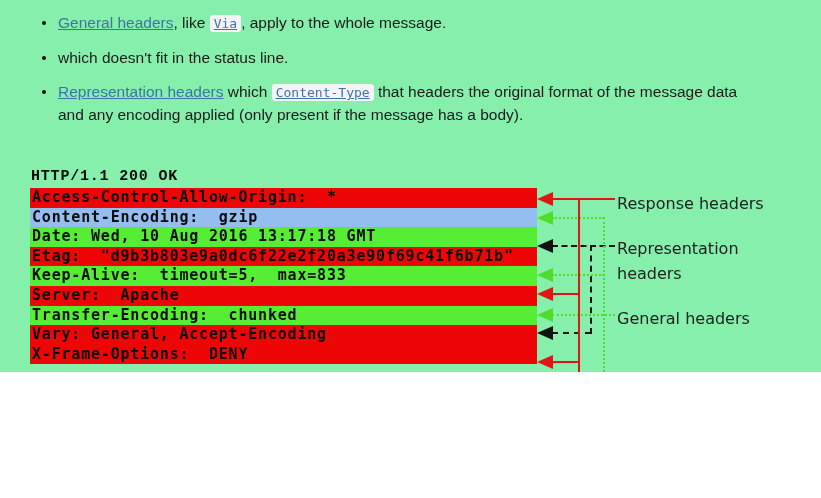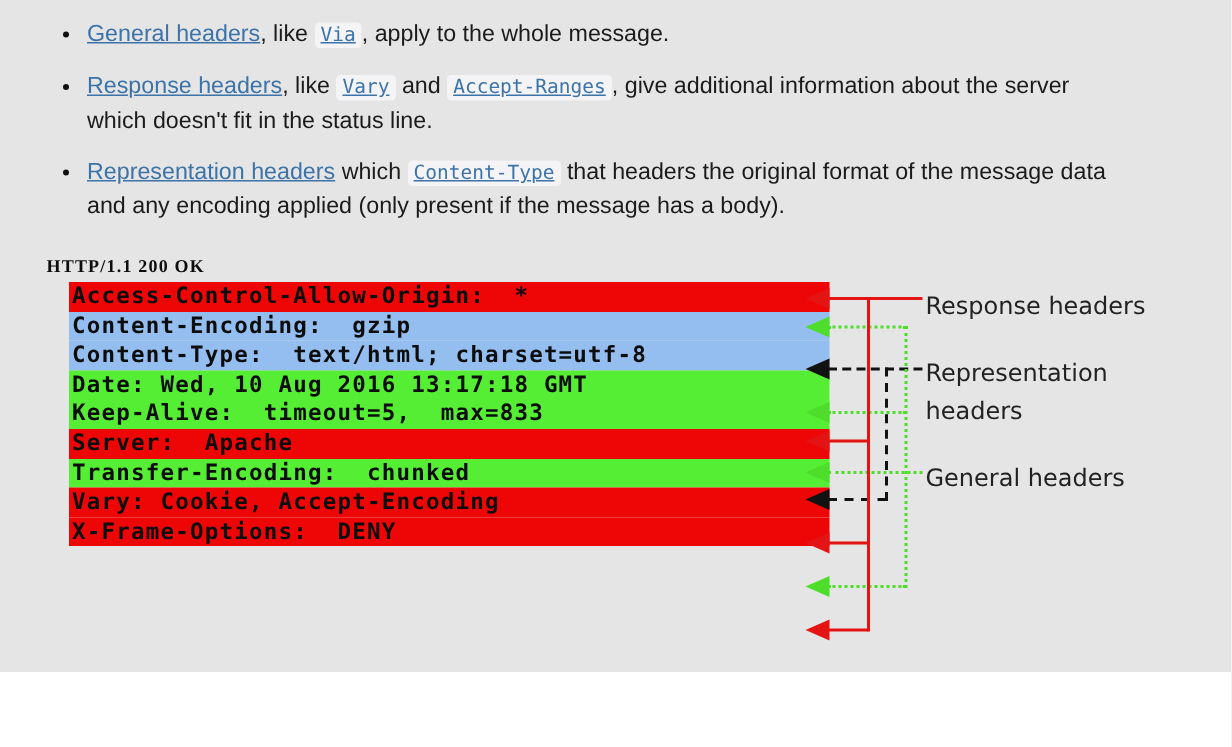--- a/index.html
+++ b/index.html
@@ -1,38 +1,38 @@
 <!DOCTYPE html>
 <html><head>
 <meta charset="utf-8">
 <style>
   :root{
     --text:#1b1b1b;
     --link:#3c73a8;
     --code-bg:#f4f4f6;
   }
   html,body{margin:0;padding:0;background:#fff;}
-  .page{position:relative;width:821px;height:448px;background:#e5e5e5;overflow:hidden;
+  .page{position:relative;width:821px;height:372px;background:#86efac;overflow:hidden;
         font-family:"Liberation Sans",sans-serif;color:var(--text);}
 
   
   .doc-list{position:absolute;left:58px;top:12px;margin:0;padding:0;list-style:none;width:740px;}
   .doc-list li{position:relative;margin:0 0 12px 0;font-size:15.5px;line-height:22px;color:var(--text);}
   .doc-list li::before{content:"";position:absolute;left:-16px;top:9px;width:4px;height:4px;
         border-radius:50%;background:#111;}
   .bline{white-space:nowrap;}
   .doc-link{color:var(--link);text-decoration:underline;cursor:pointer;}
   .code-chip{font-family:"DejaVu Sans Mono",monospace;font-size:13px;background:var(--code-bg);
         padding:1px 4px;border-radius:3px;color:var(--link);text-decoration:underline;cursor:pointer;}
 
   
   .status-line{position:absolute;left:31px;top:167px;height:20px;line-height:20px;
-        font-family:Liberation Serif, serif;font-weight:bold;font-size:12px;
+        font-family:Liberation Mono, monospace;font-weight:bold;font-size:15px;
         letter-spacing:0.8px;color:#0d0d0d;text-align:center;}
-  .headers-block{position:absolute;left:30px;top:188px;width:507px;margin-left:16px;}
+  .headers-block{position:absolute;left:30px;top:188px;width:507px;}
   .hline{height:19.6px;line-height:19.6px;padding-left:2px;white-space:pre;overflow:hidden;
         font-family:"DejaVu Sans Mono",monospace;font-weight:bold;font-size:15px;
         letter-spacing:0.8px;color:#0d0d0d;}
   .body-note{position:absolute;left:12px;top:458px;font-family:"DejaVu Sans Mono",monospace;
         font-weight:bold;font-style:italic;font-size:10px;color:#111;}
 
   
   .arrowhead{position:absolute;width:0;height:0;
         border-top:7px solid transparent;border-bottom:7px solid transparent;
         border-right:16px solid #000;}
@@ -44,40 +44,39 @@
 </head>
 <body>
 
 <div class="page">
 
   <ul class="doc-list" id="bullets">
       <li>
         <div class="bline"><a class="doc-link">General headers</a><span>, like </span><a class="code-chip">Via</a><span>, apply to the whole message.</span></div>
       </li>
       <li>
-        <div class="bline"><a class="doc-link">Response headers</a><span>, like </span><a class="code-chip">Vary</a><span> and </span><a class="code-chip">Accept-Ranges</a><span>, give additional information about the server</span></div>
         <div class="bline"><span>which doesn't fit in the status line.</span></div>
       </li>
       <li>
         <div class="bline"><a class="doc-link">Representation headers</a><span> which </span><a class="code-chip">Content-Type</a><span> that headers the original format of the message data</span></div>
         <div class="bline"><span>and any encoding applied (only present if the message has a body).</span></div>
       </li>
     </ul>
 
   <div class="status-line">HTTP/1.1 200 OK</div>
 
   <div class="headers-block" id="headerBlocks">
       <div class="hline" style="background: rgb(238, 6, 6);">Access-Control-Allow-Origin:  *</div>
       <div class="hline" style="background: rgb(148, 189, 240);">Content-Encoding:  gzip</div>
-      <div class="hline" style="background: rgb(148, 189, 240);">Content-Type:  text/html; charset=utf-8</div>
       <div class="hline" style="background: rgb(86, 238, 53);">Date: Wed, 10 Aug 2016 13:17:18 GMT</div>
+      <div class="hline" style="background: rgb(238, 6, 6);">Etag:  "d9b3b803e9a0dc6f22e2f20a3e90f69c41f6b71b"</div>
       <div class="hline" style="background: rgb(86, 238, 53);">Keep-Alive:  timeout=5,  max=833</div>
       <div class="hline" style="background: rgb(238, 6, 6);">Server:  Apache</div>
       <div class="hline" style="background: rgb(86, 238, 53);">Transfer-Encoding:  chunked</div>
-      <div class="hline" style="background: rgb(238, 6, 6);">Vary: Cookie, Accept-Encoding</div>
+      <div class="hline" style="background: rgb(238, 6, 6);">Vary: General, Accept-Encoding</div>
       <div class="hline" style="background: rgb(238, 6, 6);">X-Frame-Options:  DENY</div>
     </div>
 
   <div id="annotations">
       <div class="arrowhead" style="left: 537px; top: 192px; border-right-color: rgb(228, 20, 20);"></div>
       <div class="hconn" style="left: 552px; width: 63px; top: 198px; border-top: 2px solid rgb(228, 20, 20);"></div>
       <div class="arrowhead" style="left: 537px; top: 211px; border-right-color: rgb(79, 221, 44);"></div>
       <div class="hconn" style="left: 552px; width: 52px; top: 217px; border-top: 2px dotted rgb(79, 221, 44);"></div>
       <div class="arrowhead" style="left: 537px; top: 239px; border-right-color: rgb(18, 18, 18);"></div>
       <div class="hconn" style="left: 552px; width: 63px; top: 245px; border-top: 2px dashed rgb(18, 18, 18);"></div>

